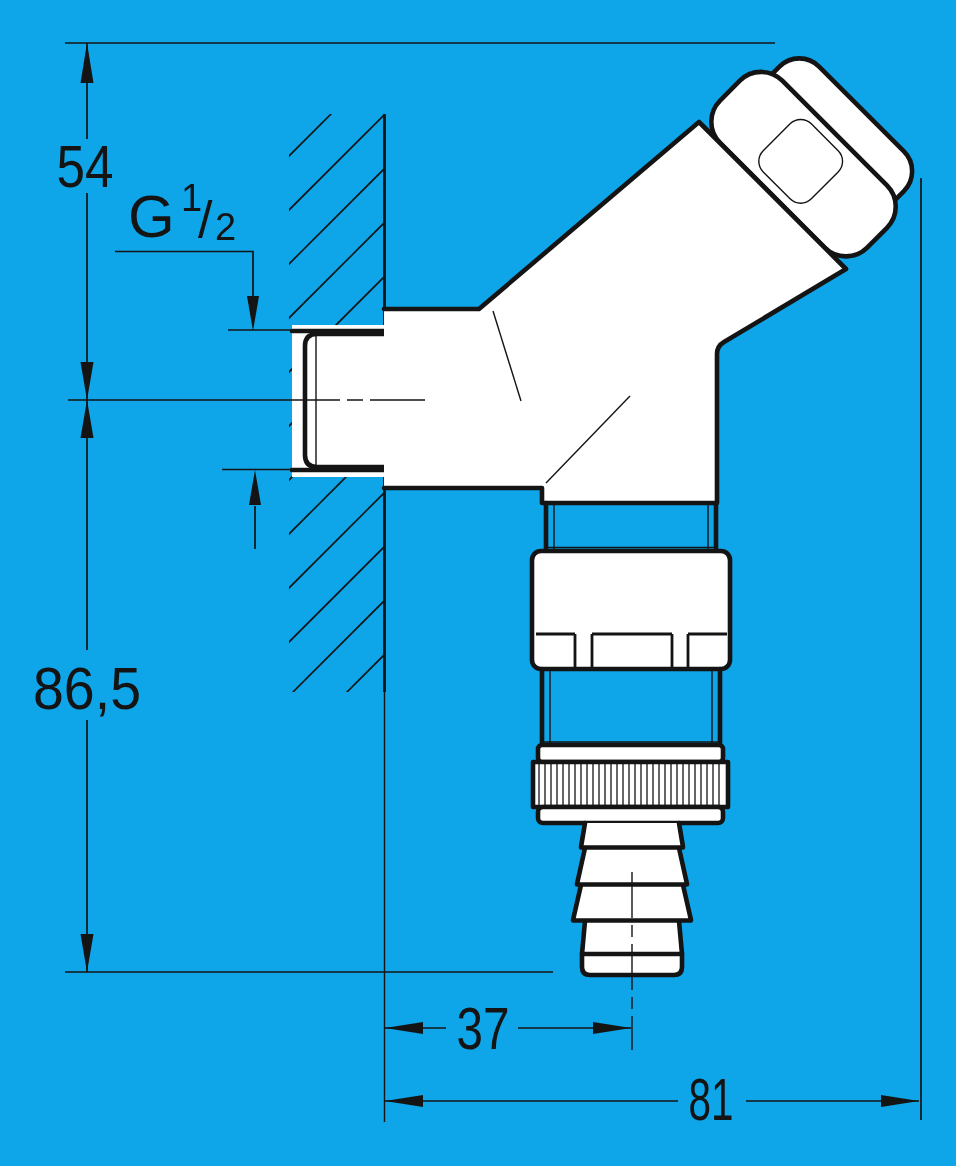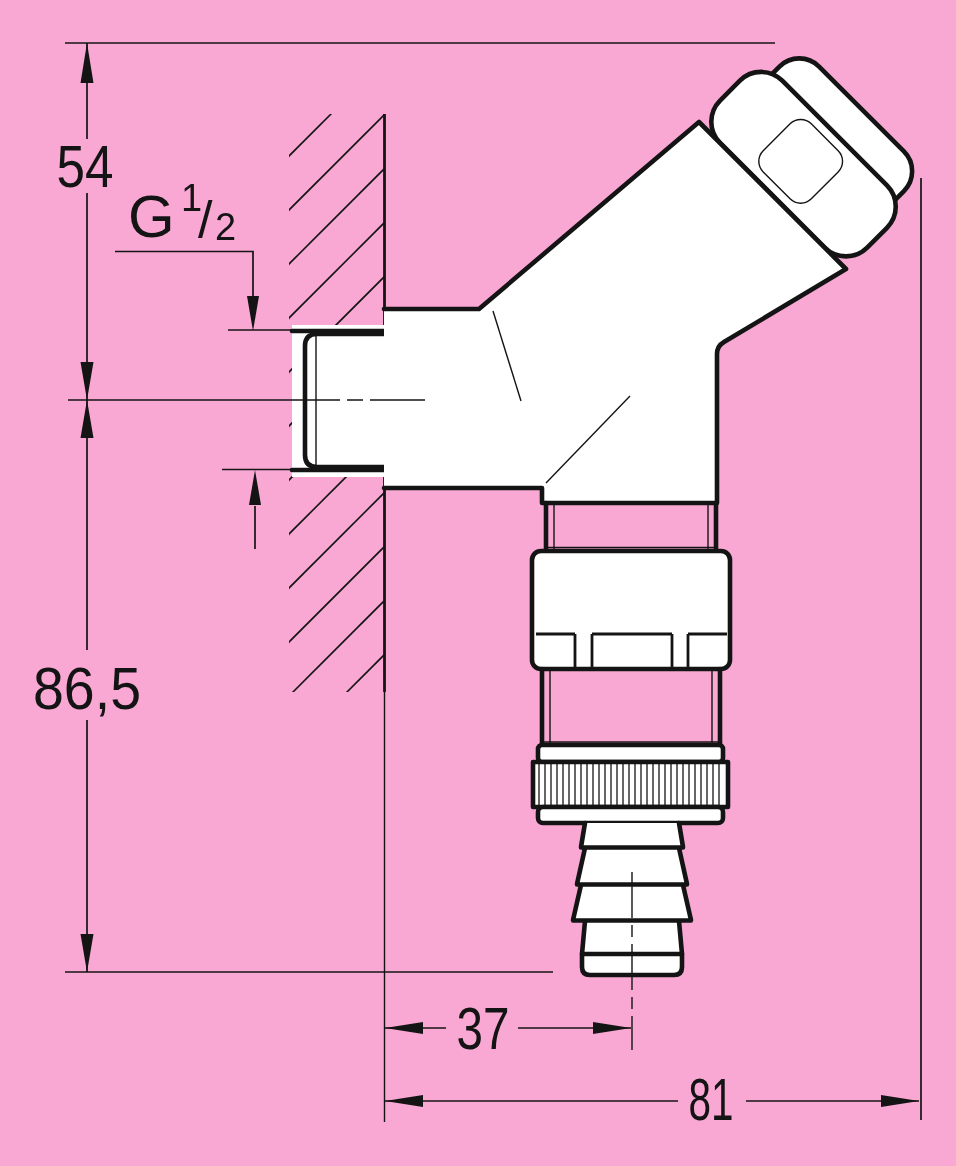--- a/index.html
+++ b/index.html
@@ -1,16 +1,16 @@
 <!DOCTYPE html>
 <html><head>
 <meta charset="utf-8">
 <style>
   html,body{margin:0;padding:0;background:#ffffff;}
-  .stage{width:956px;height:1166px;position:relative;background:#f9a8d4;overflow:hidden;}
+  .stage{width:956px;height:1166px;position:relative;background:#0ea5e9;overflow:hidden;}
   svg{display:block;}
   svg text{font-family:"Liberation Sans","DejaVu Sans",sans-serif;fill:#141414;}
   .ln-thick{stroke:#141414;stroke-width:4.6;fill:none;stroke-linejoin:round;stroke-linecap:round;}
   .ln-med{stroke:#141414;stroke-width:2.8;fill:none;}
   .ln-thin{stroke:#141414;stroke-width:1.4;fill:none;}
   .ln-dim{stroke:#141414;stroke-width:1.7;fill:none;}
   .fill-white{fill:#ffffff;}
   .arrow{fill:#141414;stroke:none;}
 </style>
 </head>

